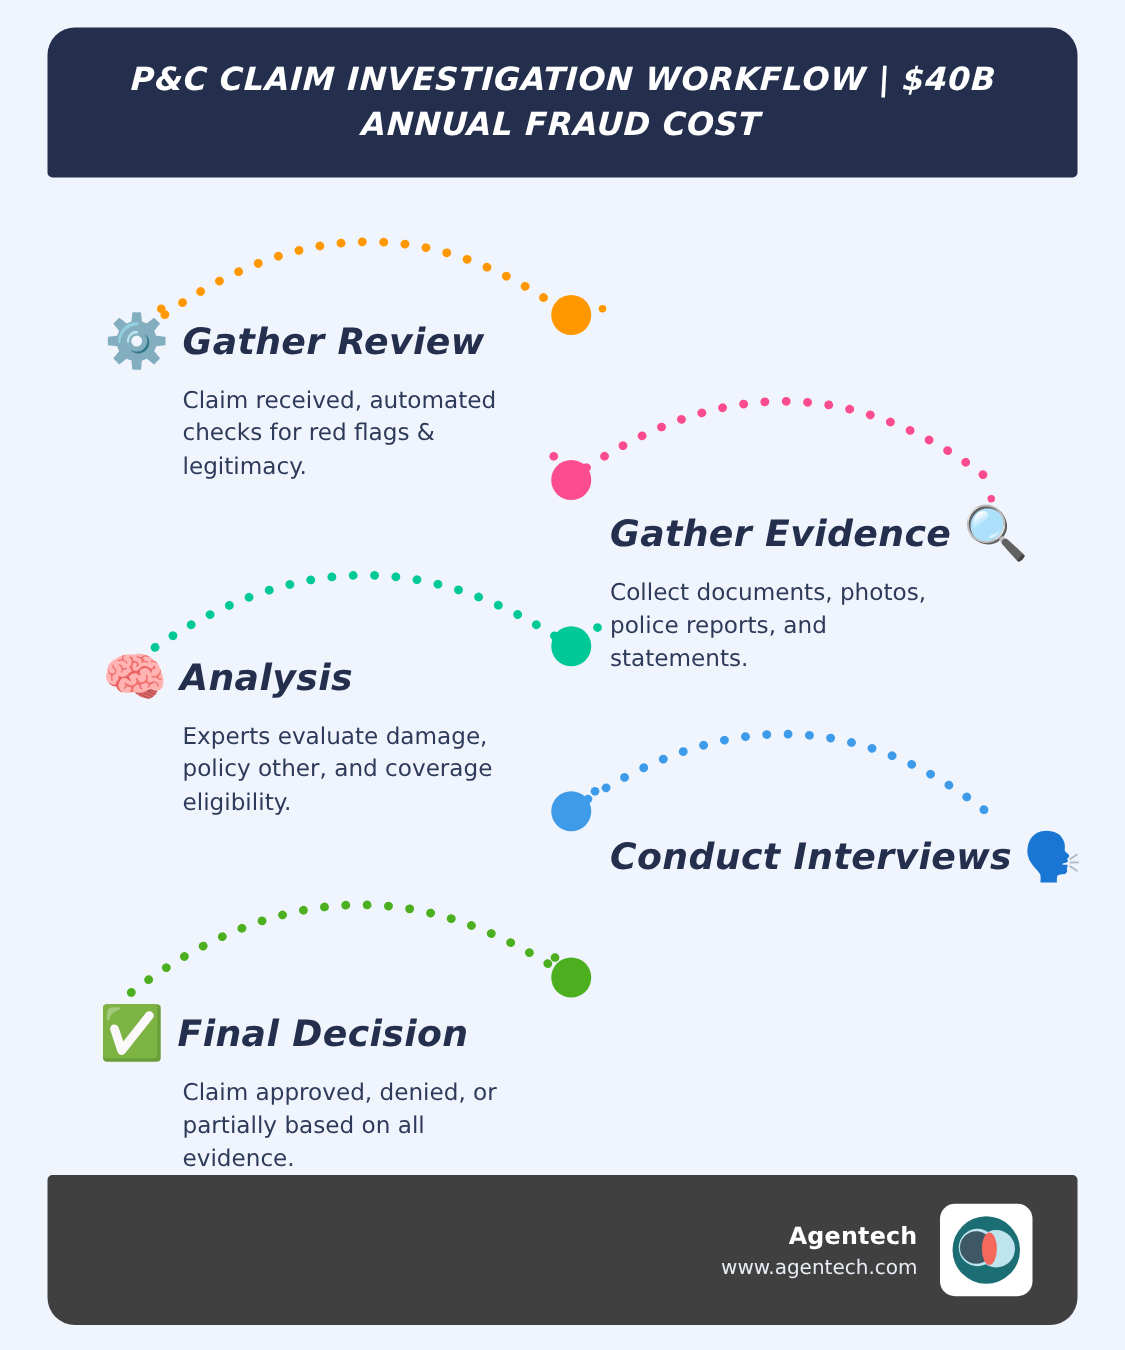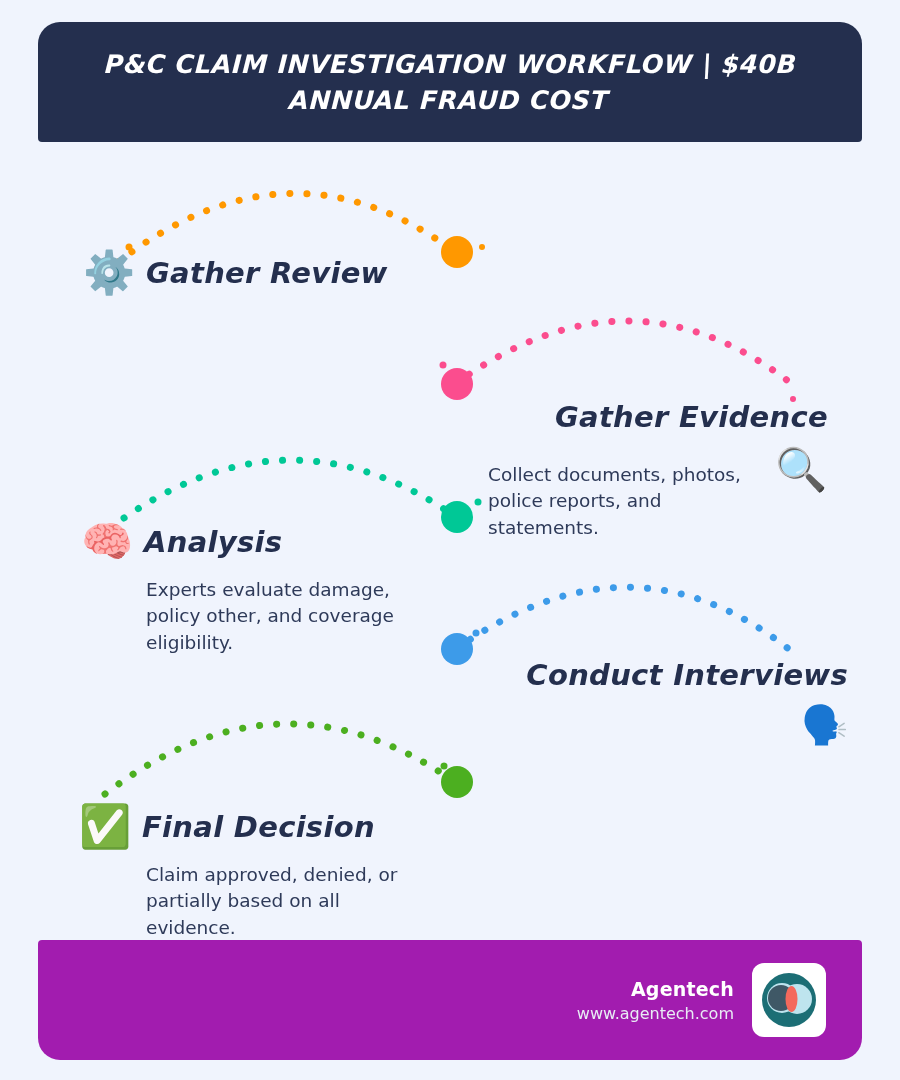--- a/index.html
+++ b/index.html
@@ -63,22 +63,20 @@
   .step {
     position: absolute;
   }
   .step-head {
     display: flex;
     align-items: center;
     gap: 10px;
     height: 54px;
   }
   .step-head.right-icon {
-    flex-direction: column;
-    align-items: flex-end;
   }
   .step-icon {
     font-size: 42px;
     line-height: 1;
     width: 52px;
     height: 52px;
     display: flex;
     align-items: center;
     justify-content: center;
     flex: 0 0 auto;
@@ -105,21 +103,21 @@
     max-width: 270px;
   }
 
   
   .footer {
     position: absolute;
     left: 38px;
     top: 940px;
     width: 824px;
     height: 120px;
-    background: #a21caf;
+    background: #404040;
     border-radius: 4px 4px 22px 22px;
     display: flex;
     align-items: center;
     justify-content: flex-end;
     padding-right: 36px;
     gap: 18px;
   }
   .brand-text {
     display: flex;
     flex-direction: column;
@@ -200,20 +198,21 @@
     <circle cx="476" cy="633" r="3.5" fill="#3D9BE9"></circle>
     <circle cx="444" cy="766" r="3.5" fill="#4CAF20"></circle>
     <circle cx="793" cy="399" r="3" fill="#FB4D8E"></circle>
   </svg>
 
   <div class="step" style="left:84px; top:246px; width:330px;">
     <div class="step-head">
       <span class="step-icon">⚙️</span>
       <span class="step-title">Gather Review</span>
     </div>
+    <div class="step-desc" style="margin-top:8px; margin-left:62px;">Claim received, automated checks for red flags &amp; legitimacy.</div>
   </div>
 
   <div class="step" style="left:488px; top:400px; width:340px;">
     <div class="step-head right-icon">
       <span class="step-title">Gather Evidence</span>
       <span class="step-icon">🔍</span>
     </div>
     <div class="step-desc" style="margin-top:8px;">Collect documents, photos, police reports, and statements.</div>
   </div>
 

